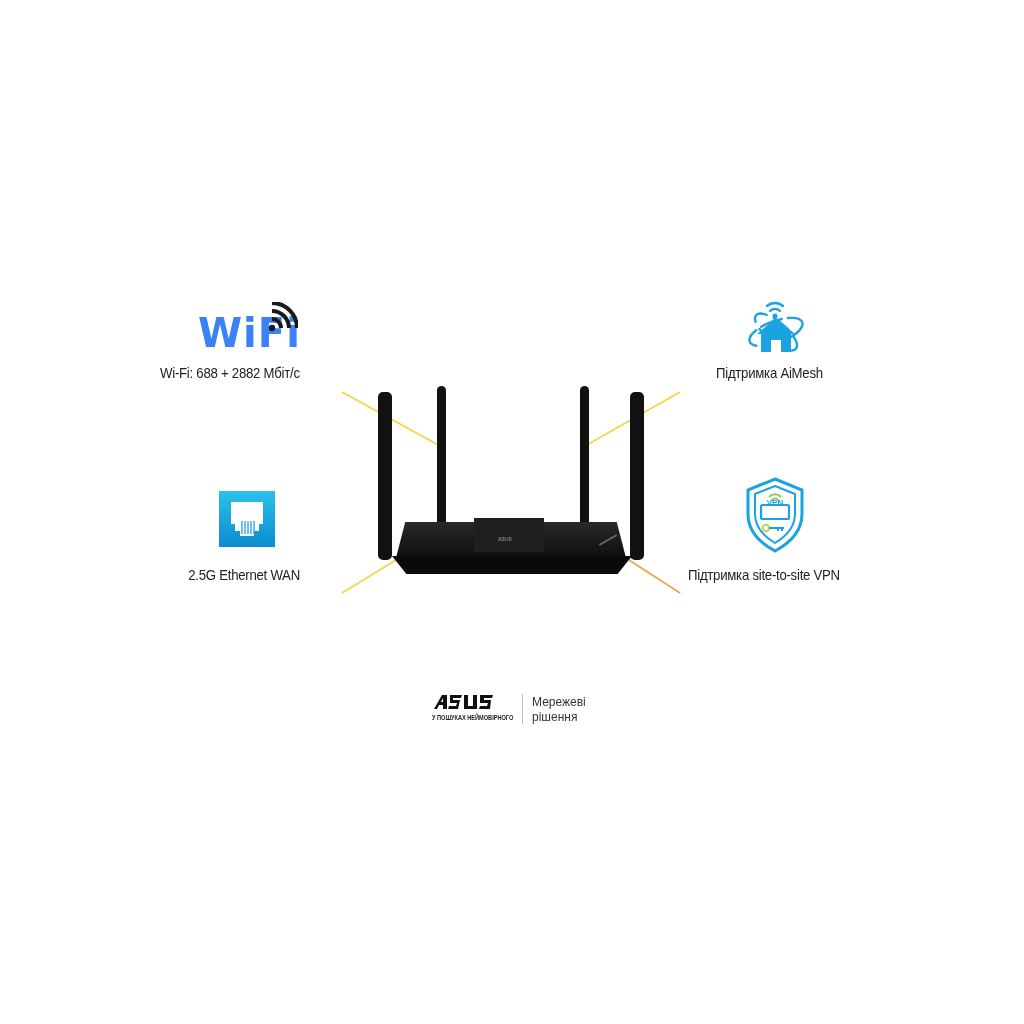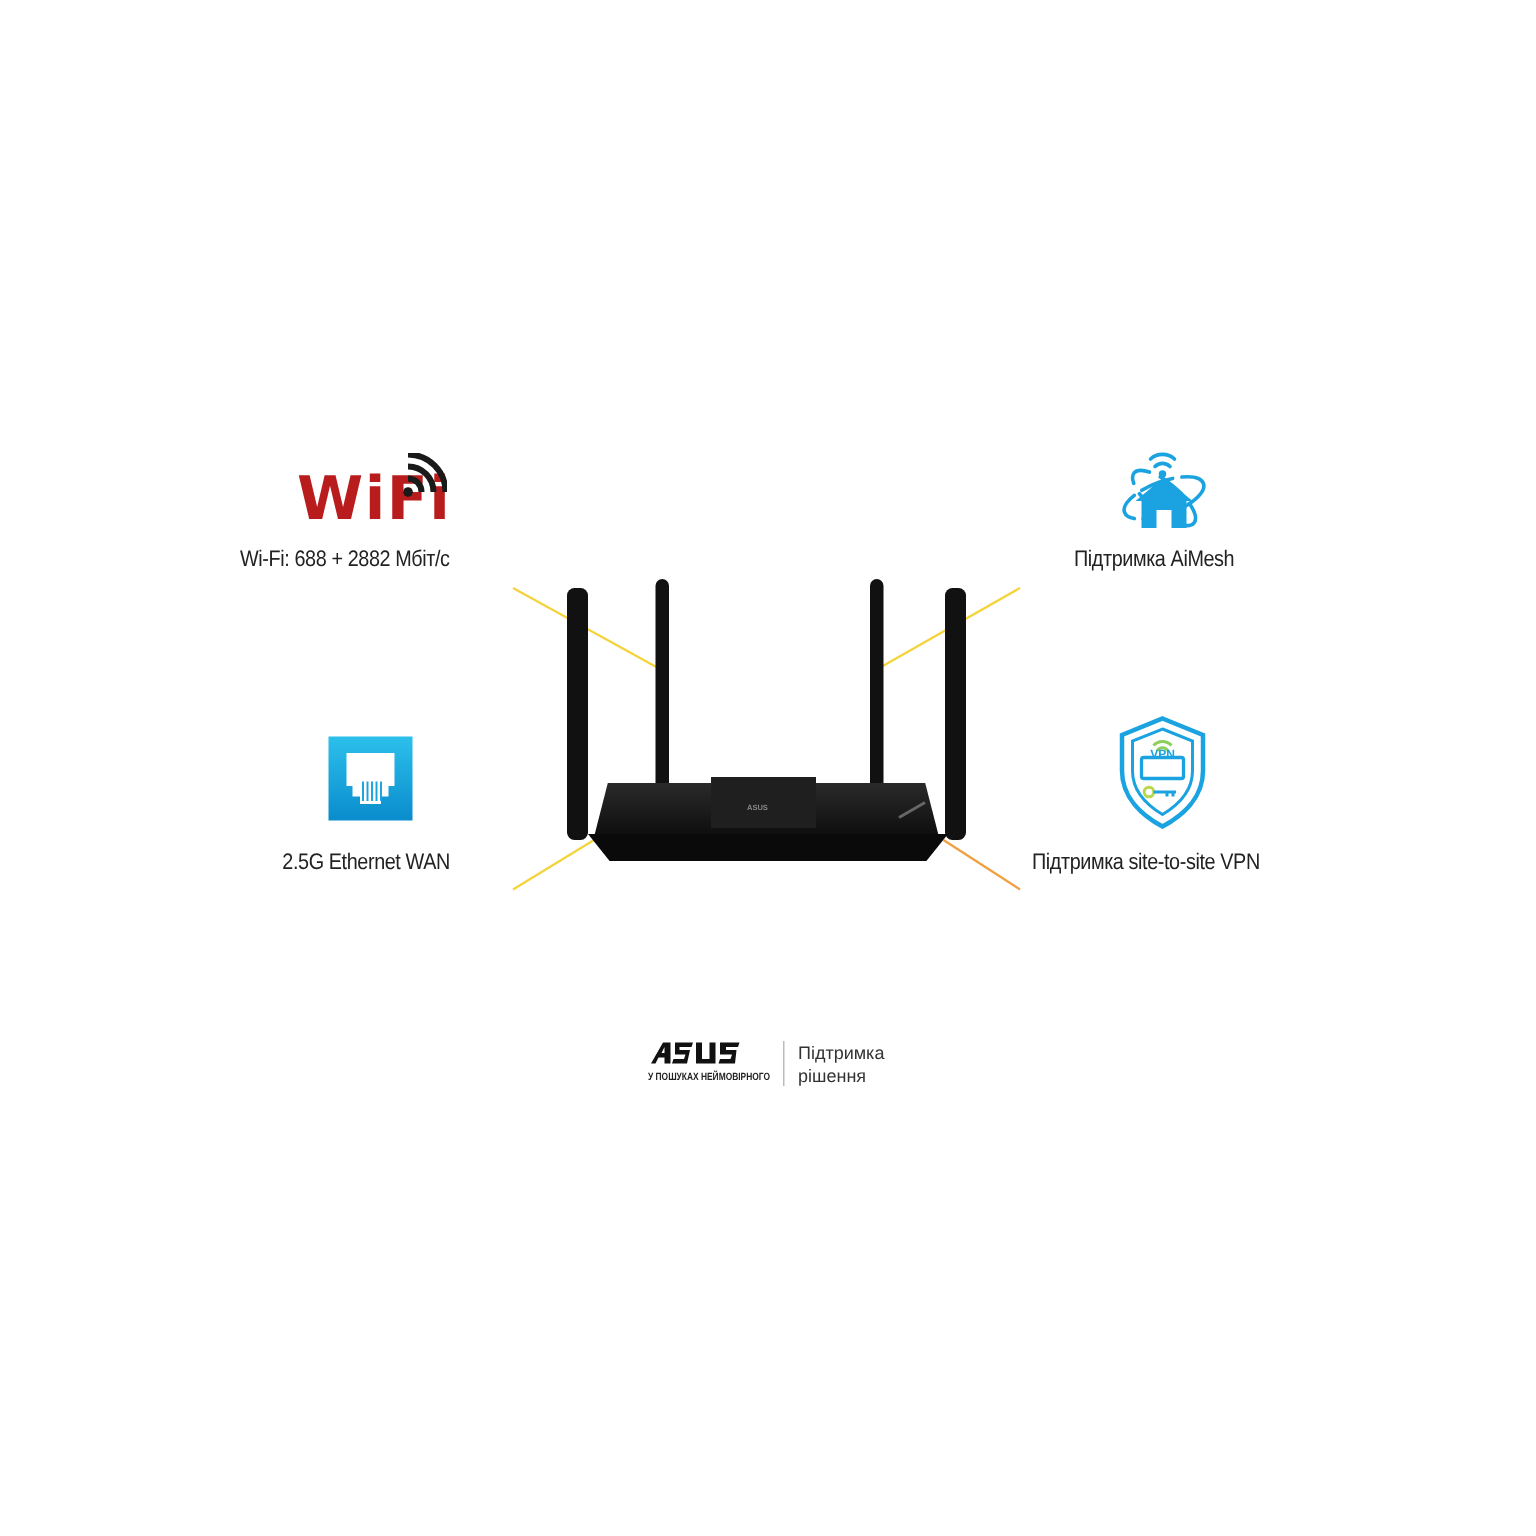--- a/index.html
+++ b/index.html
@@ -1,21 +1,21 @@
 <!DOCTYPE html>
 <html><head>
 <meta charset="utf-8">
 <style>
   html,body{margin:0;padding:0;background:#ffffff;}
   body{width:1024px;height:1024px;position:relative;overflow:hidden;font-family:"Liberation Sans",sans-serif;color:#1a1a1a;}
   .abs{position:absolute;}
   .label{font-family:"Liberation Sans",sans-serif;font-size:15px;letter-spacing:-0.3px;color:#222;white-space:nowrap;transform:scaleX(0.88);}
   .lbl-left{transform-origin:right center;text-align:right;}
   .lbl-right{transform-origin:left center;}
-  .wifi-word{font-family:"DejaVu Sans",sans-serif;font-weight:bold;font-size:40px;letter-spacing:1px;color:#b91c1c;}
+  .wifi-word{font-family:"DejaVu Sans",sans-serif;font-weight:bold;font-size:40px;letter-spacing:1px;color:#3b82f6;}
   .brand-tag{font-size:12px;color:#333;line-height:15px;}
   .asus-sub{font-size:7px;font-weight:bold;color:#222;letter-spacing:0px;transform:scaleX(0.8);transform-origin:left;white-space:nowrap;}
 </style>
 </head>
 <body>
 
 <svg class="abs" style="left:0;top:0" width="1024" height="1024">
   <defs>
     <linearGradient id="gL" x1="0" x2="1" y1="0" y2="0">
       <stop offset="0" stop-color="#e8866a"></stop>
@@ -113,15 +113,15 @@
   <svg width="62" height="16" viewBox="0 0 62 16">
     <path d="M2 15 L10 1 H15 V15 H11 V11 H7 L5 15 Z M11 8 V4 L9 8 Z" fill="#111"></path>
     <path d="M18 1 H30 L29 4 H21 V6 H28 L26 15 H16 L17 12 H24 L25 9 H18 Z" fill="#111"></path>
     <path d="M32 1 H36 V12 H41 V1 H45 V15 H32 Z" fill="#111"></path>
     <path d="M48 1 H61 L60 4 H52 V6 H59 L58 15 H47 L48 12 H55 L56 9 H48 Z" fill="#111"></path>
   </svg>
   <div class="asus-sub">У ПОШУКАХ НЕЙМОВІРНОГО</div>
 </div>
 <div class="abs" style="left:522px;top:694px;width:1px;height:30px;background:#bbb;"></div>
 <div class="abs brand-tag" style="left:532px;top:695px;">
-  <div>Підтримка</div>
+  <div>Мережеві</div>
   <div>рішення</div>
 </div>
 
 </body></html>

